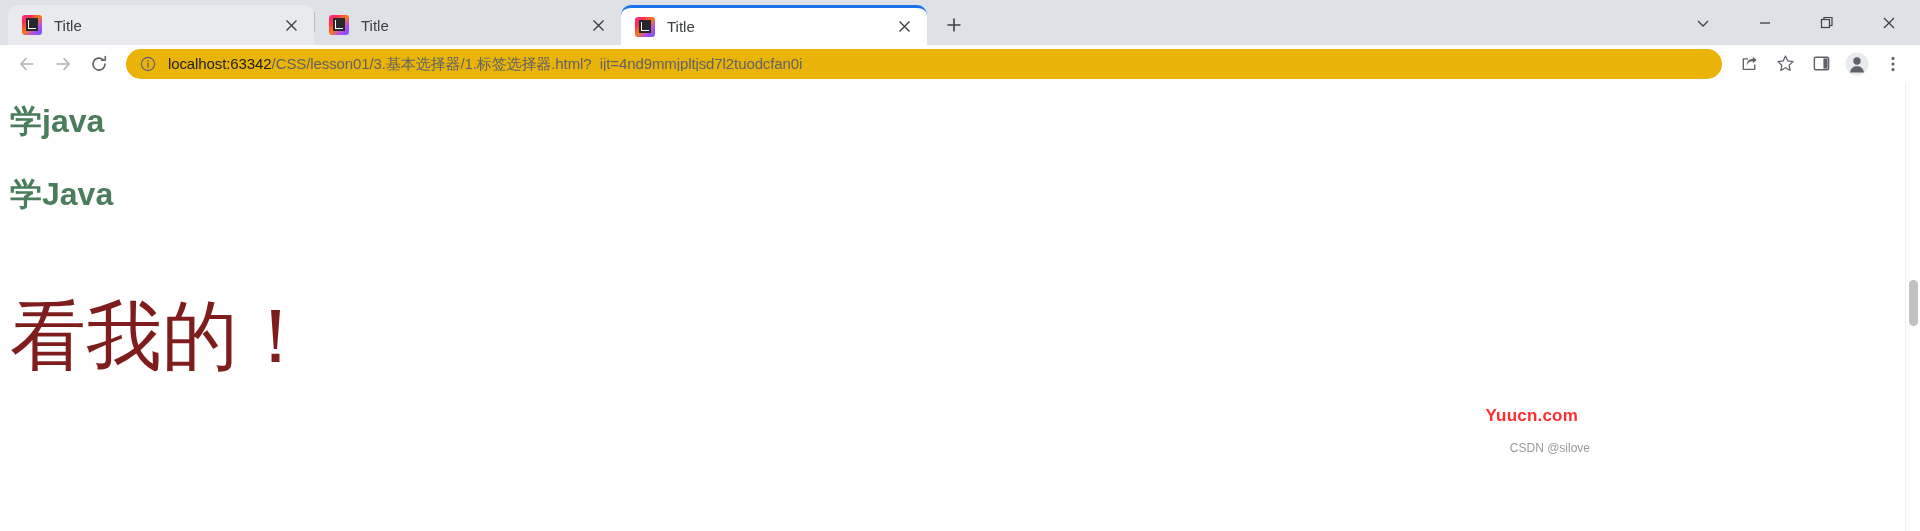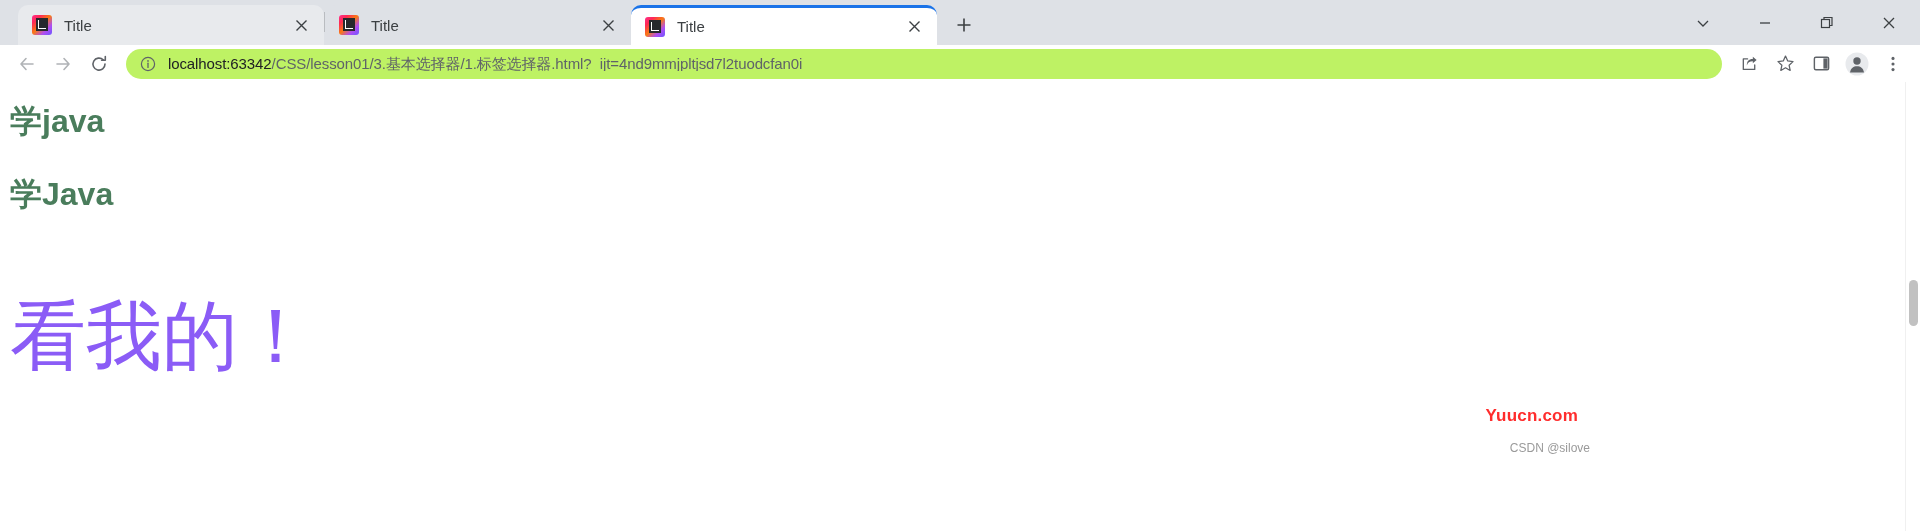--- a/index.html
+++ b/index.html
@@ -17,21 +17,21 @@
     height: 531px;
     position: relative;
     background: #ffffff;
   }
 
   .tabstrip {
     height: 45px;
     background: #dee1e6;
     display: flex;
     align-items: flex-end;
-    padding-left: 18px;
+    padding-left: 8px;
     position: relative;
   }
 
   .tab {
     height: 40px;
     width: 306px;
     display: flex;
     align-items: center;
     position: relative;
     padding: 0 10px 0 14px;
@@ -129,21 +129,21 @@
   .navbtn {
     width: 34px; height: 34px;
     display: flex; align-items: center; justify-content: center;
     border-radius: 50%;
     flex-shrink: 0;
   }
 
   .omnibox {
     flex: 1;
     height: 30px;
-    background: #bef264;
+    background: #eab308;
     border-radius: 15px;
     display: flex;
     align-items: center;
     padding: 0 8px 0 12px;
     margin: 0 8px;
     min-width: 0;
   }
   .omni-info {
     width: 20px; height: 20px;
     flex-shrink: 0;
@@ -202,21 +202,21 @@
   }
   .h-java2 {
     font-size: 32px;
     font-weight: bold;
     color: #4a7d5c;
     margin: 38px 0 0 0;
     line-height: 1.1;
   }
   .big-text {
     font-size: 76px;
-    color: #8b5cf6;
+    color: #7f1d1d;
     margin: 82px 0 4px 0;
     line-height: 1.1;
     font-weight: normal;
   }
 
   .wm-yuucn {
     position: absolute;
     right: 24px;
     top: 302px;
     color: #ff2d2d;

